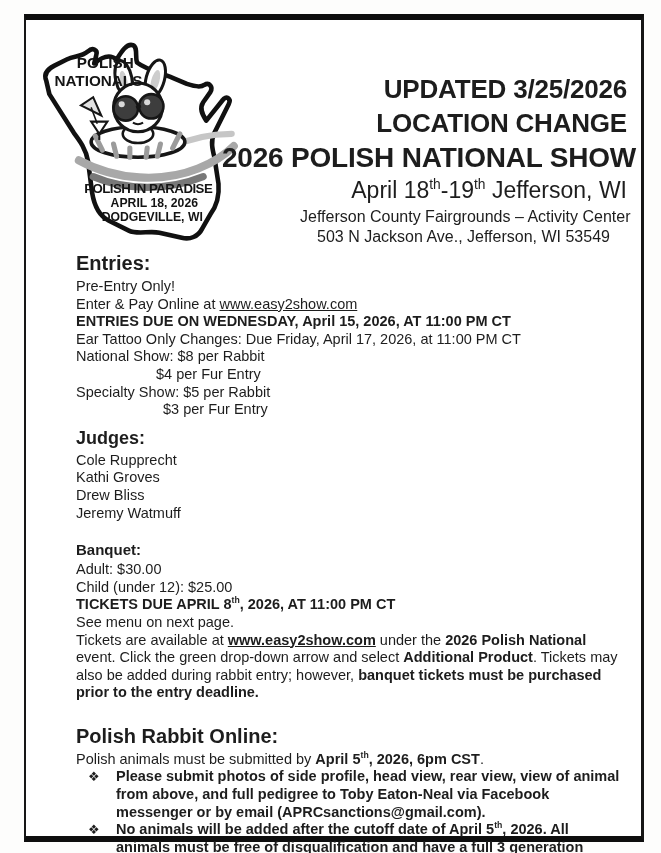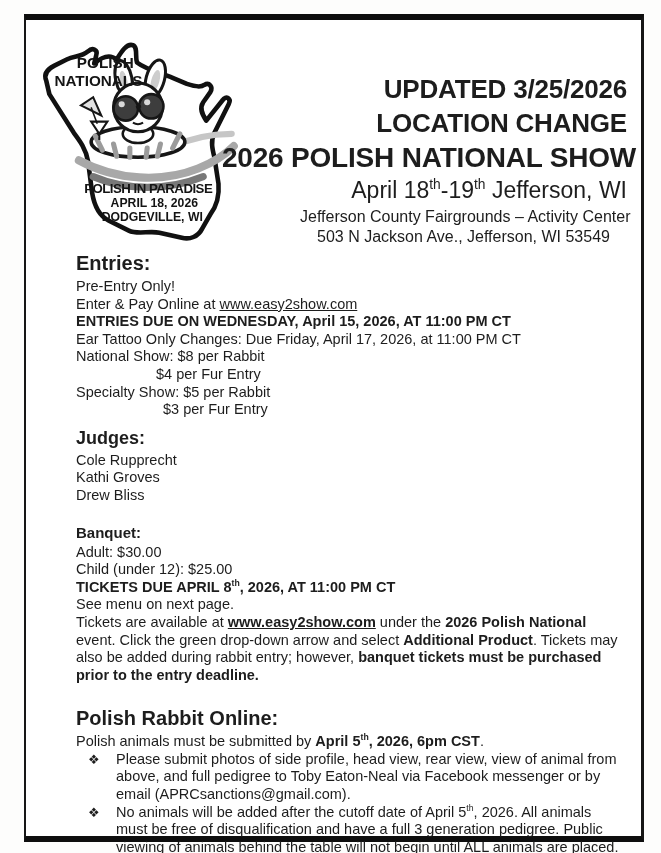--- a/index.html
+++ b/index.html
@@ -36,21 +36,21 @@
   .h-banquet{font-size:15px;margin-top:19px;}
   .h-auction{font-size:20px;margin-top:23px;}
   .ln{font-size:14.5px;line-height:17.6px;margin:0;}
   .b{font-weight:700;}
   .lnk{text-decoration:underline;}
   .ind80{padding-left:80px;}
   .ind87{padding-left:87px;}
   .para{font-size:14.5px;line-height:17.6px;margin:0;padding-right:2px;}
   .bullet{display:flex;font-size:14.5px;line-height:17.6px;margin:0;}
   .bullet .glyph{flex:none;width:40px;padding-left:12px;box-sizing:border-box;font-size:13px;}
-  .bullet .btext{flex:1;padding-right:4px;}
+  .bullet .btext{flex:1;padding-right:4px;font-weight:bold;}
 </style>
 </head>
 <body>
 
 <div class="sheet">
 
   <div class="hdr">
 
     <svg class="logo" viewBox="0 0 212 200" aria-hidden="true">
 
@@ -118,20 +118,21 @@
     <p class="ln">Ear Tattoo Only Changes: Due Friday, April 17, 2026, at 11:00 PM CT</p>
     <p class="ln">National Show: $8 per Rabbit</p>
     <p class="ln ind80">$4 per Fur Entry</p>
     <p class="ln">Specialty Show: $5 per Rabbit</p>
     <p class="ln ind87">$3 per Fur Entry</p>
 
     <div class="h1 h-judges">Judges:</div>
     <p class="ln">Cole Rupprecht</p>
     <p class="ln">Kathi Groves</p>
     <p class="ln">Drew Bliss</p>
+    <p class="ln">Jeremy Watmuff</p>
 
     <div class="h1 h-banquet">Banquet:</div>
     <p class="ln">Adult: $30.00</p>
     <p class="ln">Child (under 12): $25.00</p>
     <p class="ln b"><span>TICKETS DUE APRIL 8</span><sup>th</sup><span>, 2026, AT 11:00 PM CT</span></p>
     <p class="ln">See menu on next page.</p>
     <p class="para"><span>Tickets are available at </span><span class="b lnk">www.easy2show.com</span><span> under the </span><span class="b">2026 Polish National</span><span> event. Click the green drop-down arrow and select </span><span class="b">Additional Product</span><span>. Tickets may also be added during rabbit entry; however, </span><span class="b">banquet tickets must be purchased prior to the entry deadline.</span></p>
 
     <div class="h1 h-auction">Polish Rabbit Online:</div>
     <p class="ln"><span>Polish animals must be submitted by </span><span class="b">April 5</span><sup class="b">th</sup><span class="b">, 2026, 6pm CST</span><span>.</span></p>

